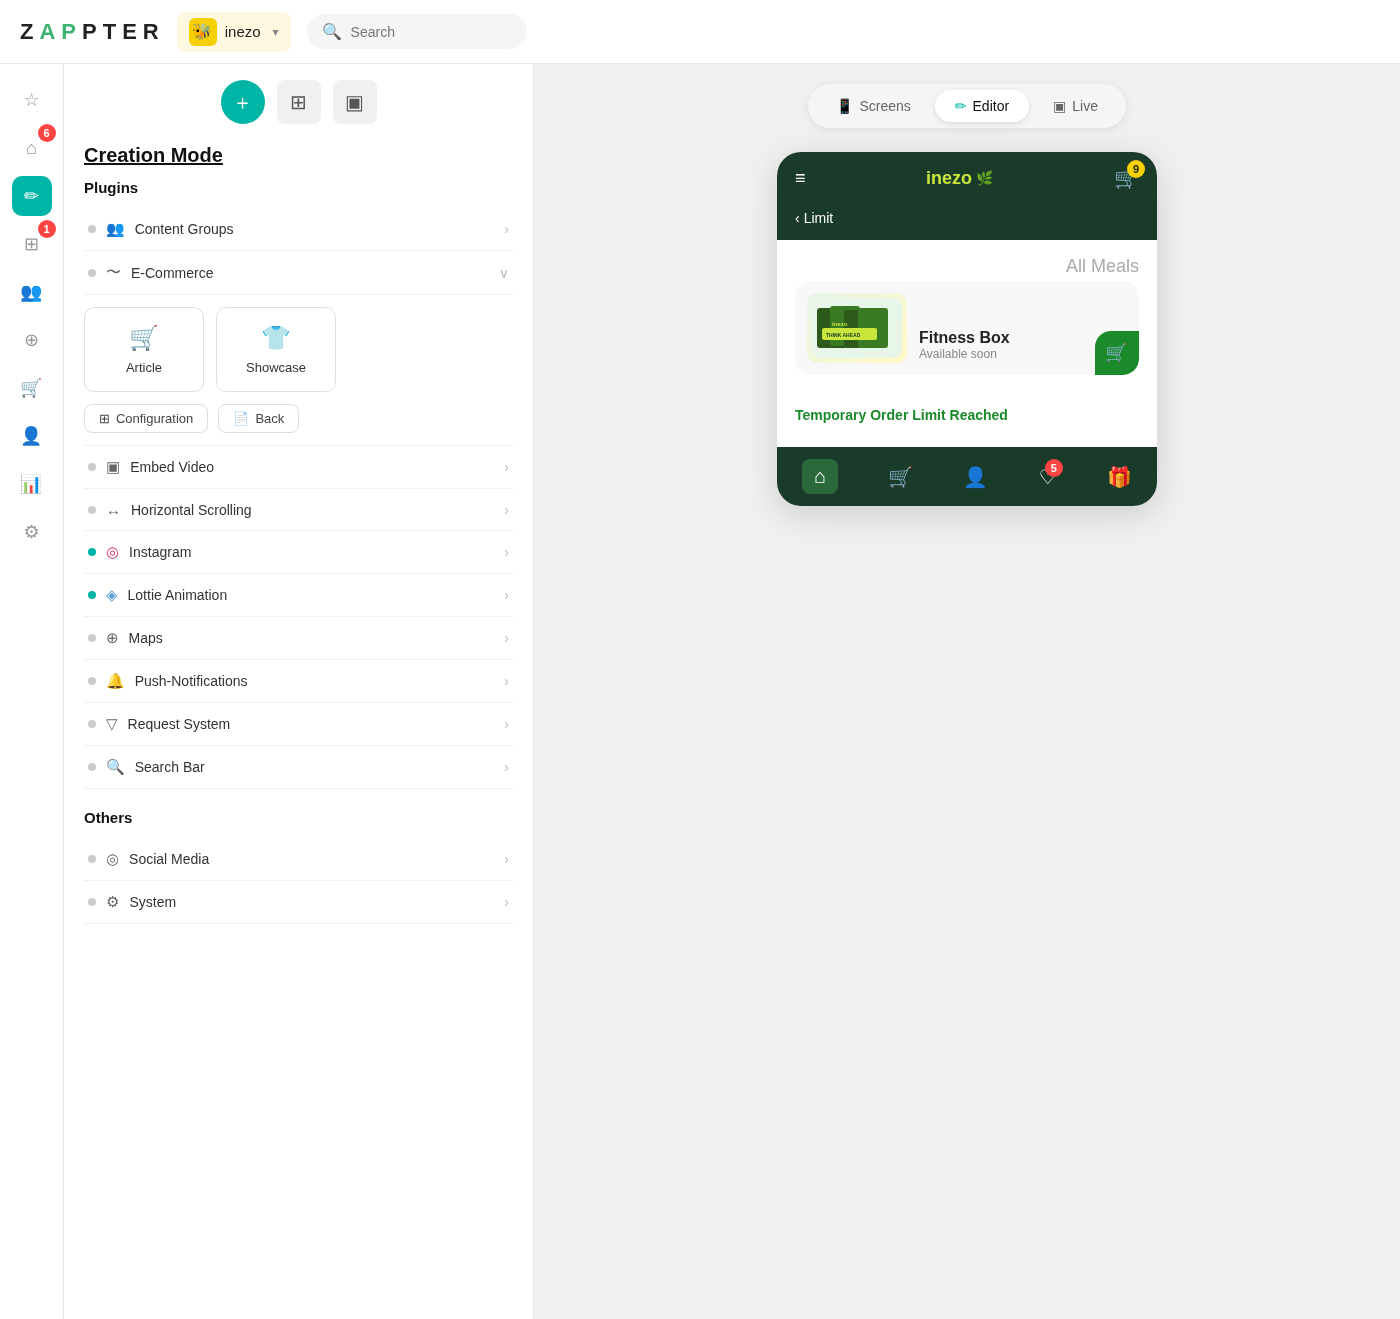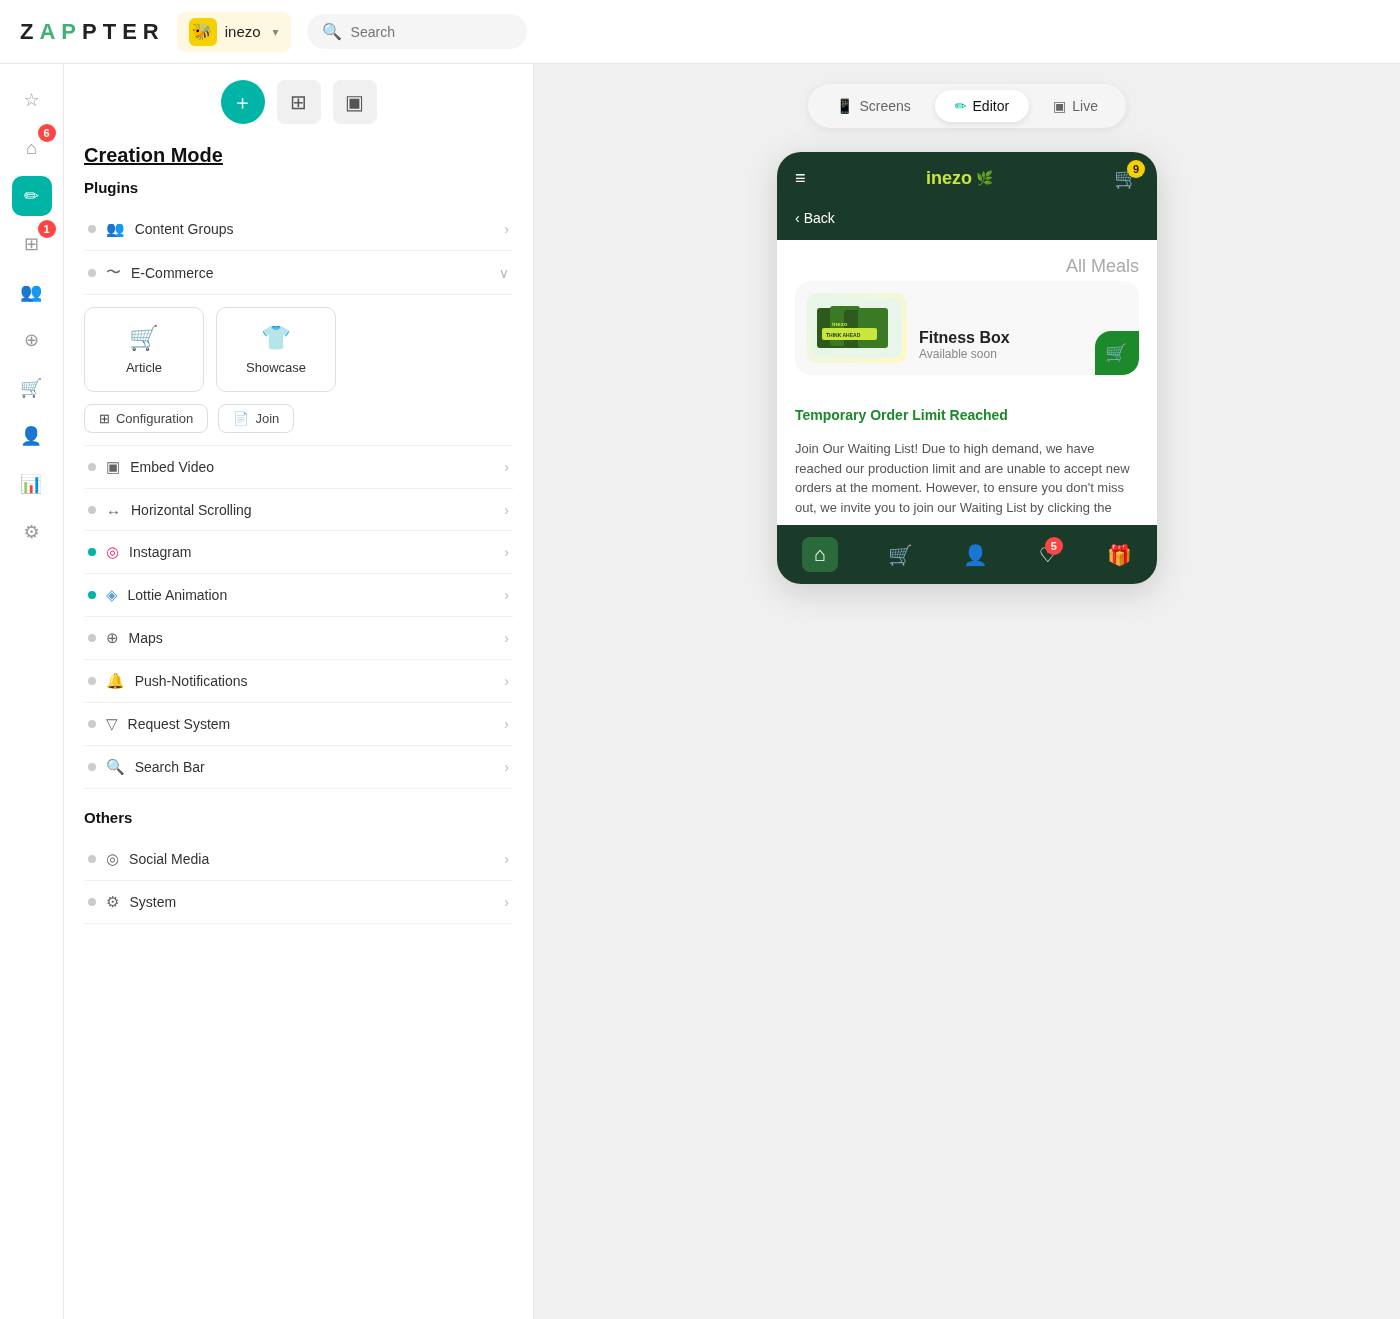--- a/index.html
+++ b/index.html
@@ -217,21 +217,21 @@
             <span class="ecommerce-card-label">Showcase</span>
           </div>
         </div>
         <div class="ecommerce-actions">
           <div class="ecommerce-action-btn">
             <span>⊞</span>
             <span>Configuration</span>
           </div>
           <div class="ecommerce-action-btn">
             <span>📄</span>
-            <span>Join</span>
+            <span>Back</span>
           </div>
         </div>
       </div>
 
       <div class="plugin-item">
         <div class="plugin-item-left">
           <span class="plugin-dot"></span>
           <span class="plugin-icon">▣</span>
           <span class="plugin-label">Embed Video</span>
         </div>
@@ -351,21 +351,21 @@
         </div>
         <div class="cart-icon-wrap">
           <span style="font-size:20px; color:#fff;">🛒</span>
           <span class="cart-badge">9</span>
         </div>
       </div>
 
       <div class="back-bar">
         <div class="back-btn">
           <span>‹</span>
-          <span>Back</span>
+          <span>Limit</span>
         </div>
       </div>
 
 
       <div class="meals-section">
         <div class="meals-header">All Meals</div>
         <div class="meal-card">
           <div class="meal-image">
             <svg width="90" height="60" viewBox="0 0 90 60">
               <rect width="90" height="60" fill="#e8f5e9" rx="8"></rect>
@@ -383,21 +383,20 @@
             <div class="meal-status">Available soon</div>
           </div>
           <div class="meal-cart-btn">
             <span>🛒</span>
           </div>
         </div>
       </div>
 
       <div class="waiting-section">
         <div class="waiting-title">Temporary Order Limit Reached</div>
-        <div class="waiting-text">Join Our Waiting List! Due to high demand, we have reached our production limit and are unable to accept new orders at the moment. However, to ensure you don't miss out, we invite you to join our Waiting List by clicking the</div>
       </div>
 
       <div class="bottom-nav">
         <div class="bottom-nav-item active">
           <span>⌂</span>
         </div>
         <div class="bottom-nav-item">
           <span>🛒</span>
         </div>
         <div class="bottom-nav-item">

